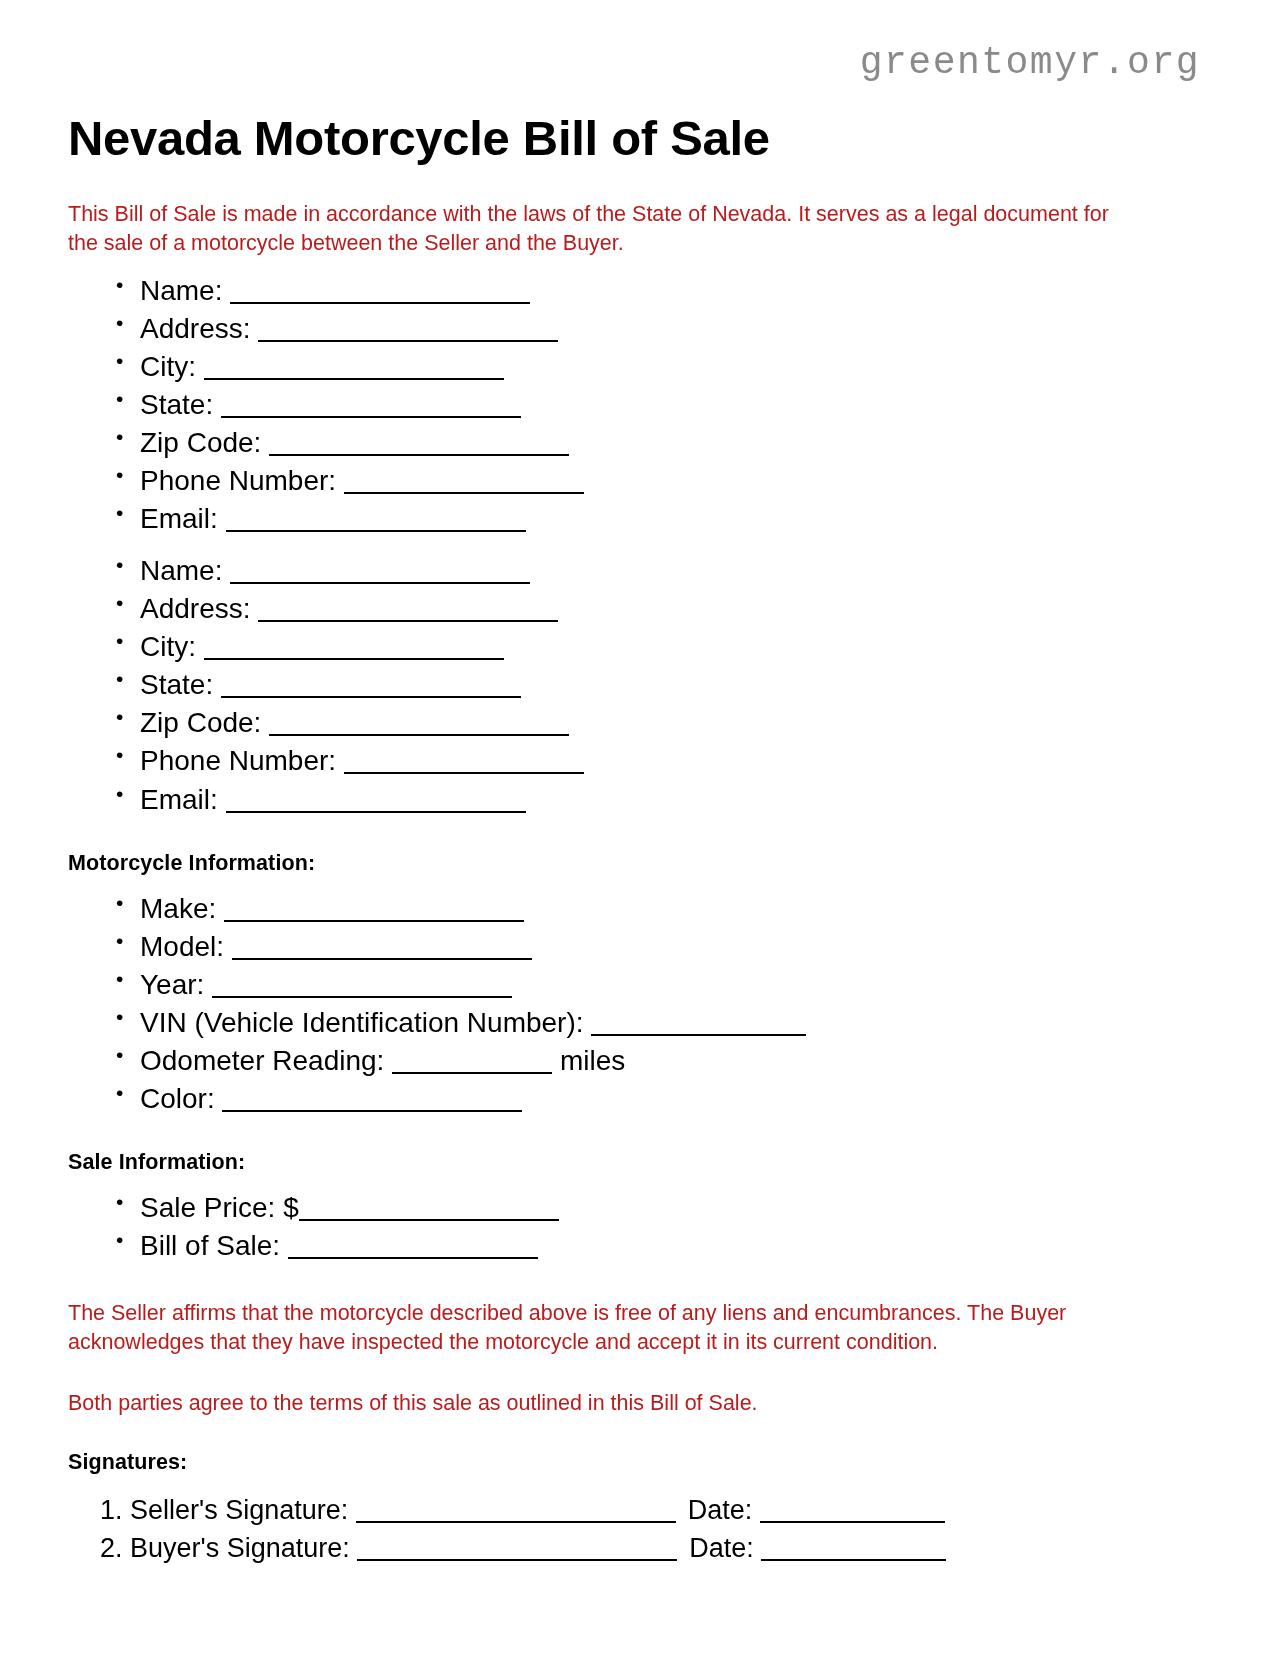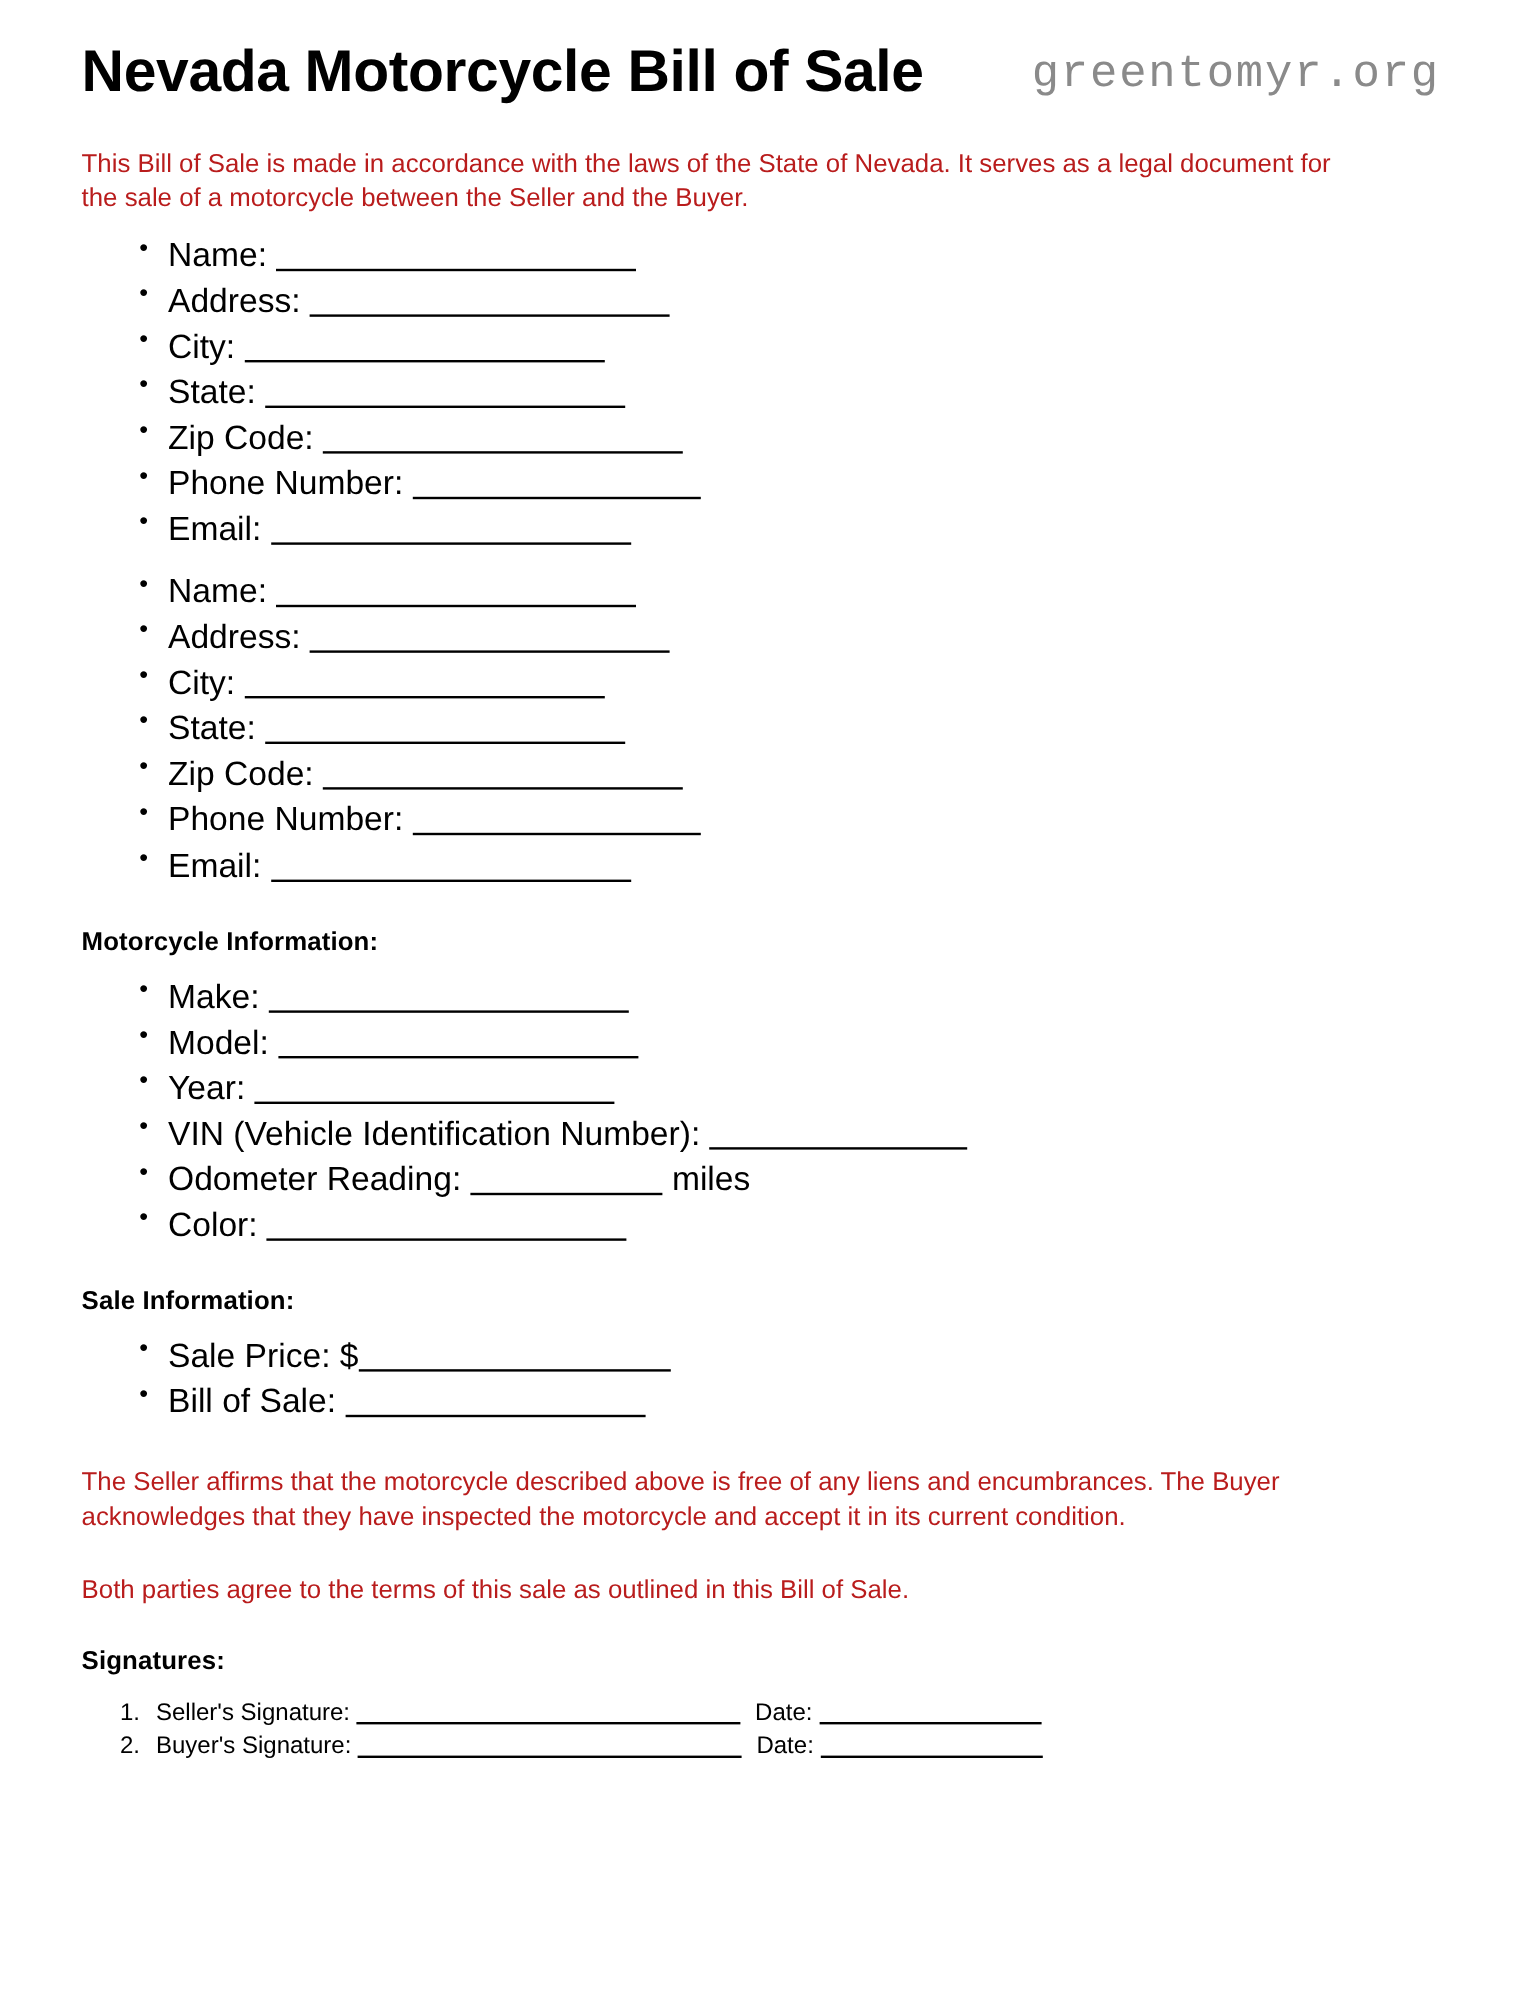--- a/index.html
+++ b/index.html
@@ -33,21 +33,21 @@
     font-size: 38px;
     letter-spacing: 1.5px;
     color: #8a8a8a;
     white-space: nowrap;
     line-height: 1;
   }
 
   
   .doc-title {
     margin: 0;
-    padding-top: 32px;
+    padding-top: 110px;
     font-size: 49px;
     font-weight: bold;
     letter-spacing: -0.3px;
     line-height: 1.15;
     font-family: "Liberation Sans", sans-serif;
   }
 
   
   .para {
     font-size: 21.5px;
@@ -99,21 +99,21 @@
   }
 
   
   ol.signatures {
     margin: 16px 0 0 0;
     padding-left: 62px;
     list-style: none;
     counter-reset: sigcounter;
   }
   ol.signatures li {
-    font-size: 20px;
+    font-size: 27px;
     line-height: 1.42;
     position: relative;
     white-space: nowrap;
   }
   ol.signatures li::before {
     counter-increment: sigcounter;
     content: counter(sigcounter) ".";
     position: absolute;
     left: -30px;
     top: 0;

